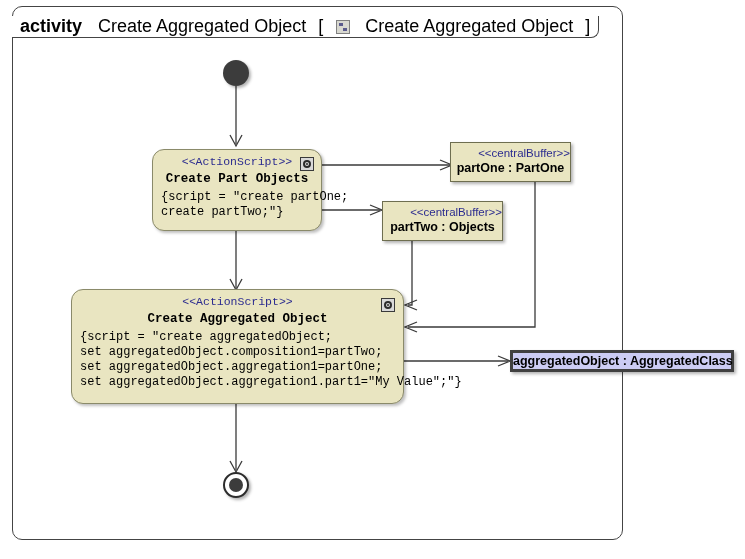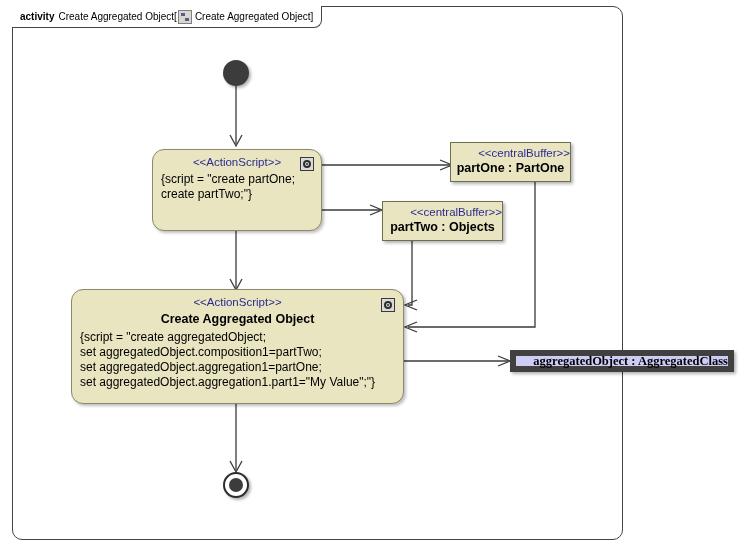--- a/index.html
+++ b/index.html
@@ -25,34 +25,34 @@
     border: 1px solid #444444;
     border-radius: 10px;
     background: #ffffff;
     box-sizing: border-box;
   }
 
   
   #frame-title {
     position: absolute;
     left: 12px;
-    top: 6px;
+    top: 16px;
     height: 22px;
     padding: 0 8px 0 8px;
     display: flex;
     align-items: center;
-    gap: 0px;
+    gap: 12px;
     background: #ffffff;
     border: 1px solid #444444;
     border-top: none;
     border-left: none;
     border-radius: 0 0 8px 0;
     box-sizing: border-box;
     white-space: nowrap;
-    font-size: 10px;
+    font-size: 18px;
     color: #000000;
   }
   #frame-title .kw {
     font-weight: bold;
     margin-right: 4px;
   }
   #frame-title .nm { }
   #frame-title .brk { }
 
   .act-icon {
@@ -82,20 +82,21 @@
   }
 
   
   .action-node {
     position: absolute;
     background: #e9e5c1;
     border: 1px solid #8a8a6a;
     border-radius: 12px;
     box-sizing: border-box;
     box-shadow: 2px 2px 3px rgba(0,0,0,0.25);
+    font-family: Liberation Mono, monospace;
   }
   .stereo {
     color: #2b2b8f;
     font-size: 11.5px;
     text-align: center;
     margin-top: 5px;
     line-height: 14px;
   }
   .node-name {
     color: #000000;
@@ -154,27 +155,26 @@
   }
   .buffer-node .node-name {
     margin-top: 0px;
     margin-bottom: 3px;
   }
 
   
   #node-aggregated-object {
     position: absolute;
     background: #ccccf4;
-    border: 6px solid #404040;
+    border: 3px solid #404040;
     box-sizing: border-box;
     box-shadow: 2px 2px 3px rgba(0,0,0,0.3);
     display: flex;
     align-items: center;
-    justify-content: flex-end;
-    font-family: Liberation Serif, serif;
+    justify-content: flex-start;
   }
   #node-aggregated-object .obj-label {
     font-size: 12.5px;
     font-weight: bold;
     color: #000000;
     white-space: nowrap;
   }
 
   
   #node-initial {
@@ -265,20 +265,21 @@
 
   <path d="M 404 361 L 508 361"></path>
   <path class="arrowhead" d="M 498 356 L 510 361 L 498 366"></path>
 </svg>
 
 <div id="node-initial" style="left:223px; top:60px;"></div>
 
 <div class="action-node" id="node-create-part-objects" style="left:152px; top:149px; width:170px; height:82px;">
   <div class="script-badge" style="right:7px; top:7px;"></div>
   <div class="stereo">&lt;&lt;ActionScript&gt;&gt;</div>
+  <div class="node-name">Create Part Objects</div>
   <div class="script-body">{script = "create partOne;
 create partTwo;"}</div>
 </div>
 
 <div class="buffer-node" id="node-part-one-buffer" style="left:450px; top:142px; width:121px; height:40px;">
   <div class="stereo">&lt;&lt;centralBuffer&gt;&gt;</div>
   <div class="node-name">partOne : PartOne</div>
 </div>
 
 <div class="buffer-node" id="node-part-two-buffer" style="left:382px; top:201px; width:121px; height:40px;">

